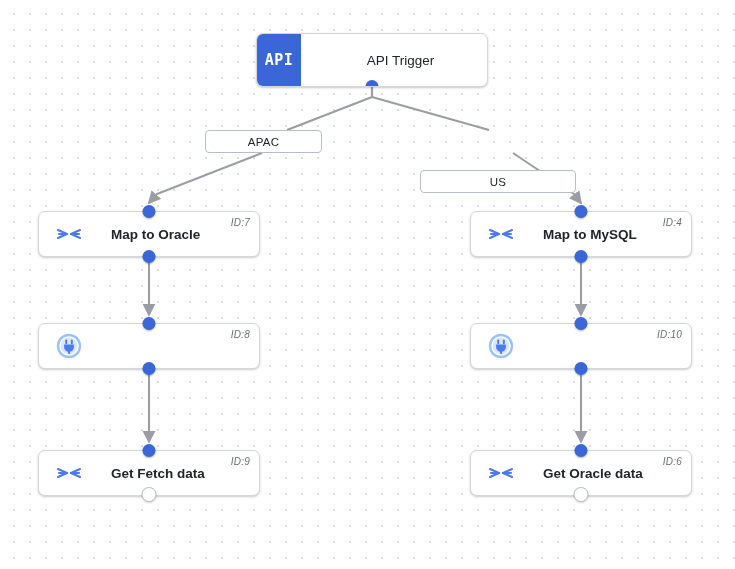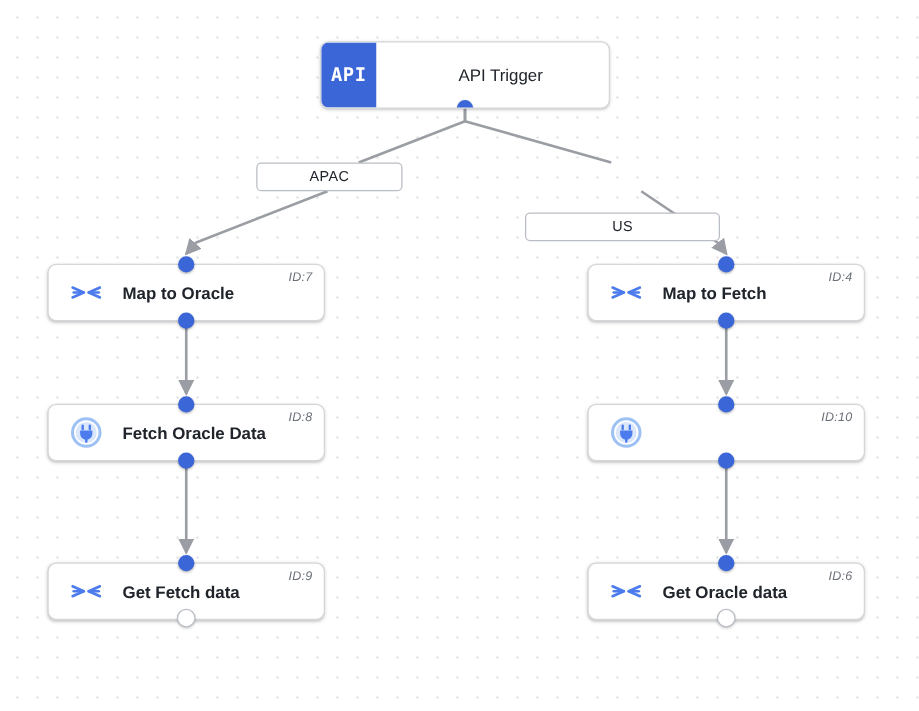--- a/index.html
+++ b/index.html
@@ -84,21 +84,21 @@
   .step-icon {
     width: 30px;
     height: 30px;
     flex: 0 0 auto;
     display: flex;
     align-items: center;
     justify-content: center;
     margin-left: 5px;
   }
   .step-label {
-    margin-left: 14px;
+    margin-left: 27px;
     font-size: 13.5px;
     font-weight: bold;
     color: #20242b;
     white-space: nowrap;
   }
   .step-id {
     position: absolute;
     top: 5px;
     right: 9px;
     font-size: 10px;
@@ -208,21 +208,20 @@
         <circle cx="13" cy="13" r="11" fill="none" stroke="#9ec1f5" stroke-width="2.4"></circle>
         <circle cx="13" cy="13" r="8.4" fill="#d9e6fb"></circle>
         <g fill="#4b7bec">
           <rect x="9.2" y="6.6" width="1.9" height="4.6" rx="0.9"></rect>
           <rect x="14.9" y="6.6" width="1.9" height="4.6" rx="0.9"></rect>
           <path d="M 8.1 11.4 h 9.8 v 2.6 a 4.9 4.9 0 0 1 -9.8 0 z"></path>
           <rect x="12.1" y="17.6" width="1.9" height="3.6" rx="0.9"></rect>
         </g>
       </svg>
     </div>
-    <div class="step-label">Fetch Oracle Data</div>
     <div class="step-id">ID:8</div>
     <div class="port bottom"></div>
   </div>
 
   <div class="node step" style="left:38px; top:450px;">
     <div class="port top"></div>
     <div class="step-icon">
       <svg width="24" height="16" viewBox="0 0 24 16">
         <g stroke="#4b7bec" stroke-width="2.1" fill="none" stroke-linecap="round" stroke-linejoin="round">
           <path d="M 1 4 L 10 8 L 1 12"></path>
@@ -242,21 +241,21 @@
     <div class="step-icon">
       <svg width="24" height="16" viewBox="0 0 24 16">
         <g stroke="#4b7bec" stroke-width="2.1" fill="none" stroke-linecap="round" stroke-linejoin="round">
           <path d="M 1 4 L 10 8 L 1 12"></path>
           <path d="M 23 4 L 14 8 L 23 12"></path>
           <path d="M 2 8 L 10 8"></path>
           <path d="M 14 8 L 22 8"></path>
         </g>
       </svg>
     </div>
-    <div class="step-label">Map to Fetch</div>
+    <div class="step-label">Map to MySQL</div>
     <div class="step-id">ID:4</div>
     <div class="port bottom"></div>
   </div>
 
   <div class="node step" style="left:470px; top:323px;">
     <div class="port top"></div>
     <div class="step-icon">
       <svg width="26" height="26" viewBox="0 0 26 26">
         <circle cx="13" cy="13" r="11" fill="none" stroke="#9ec1f5" stroke-width="2.4"></circle>
         <circle cx="13" cy="13" r="8.4" fill="#d9e6fb"></circle>

